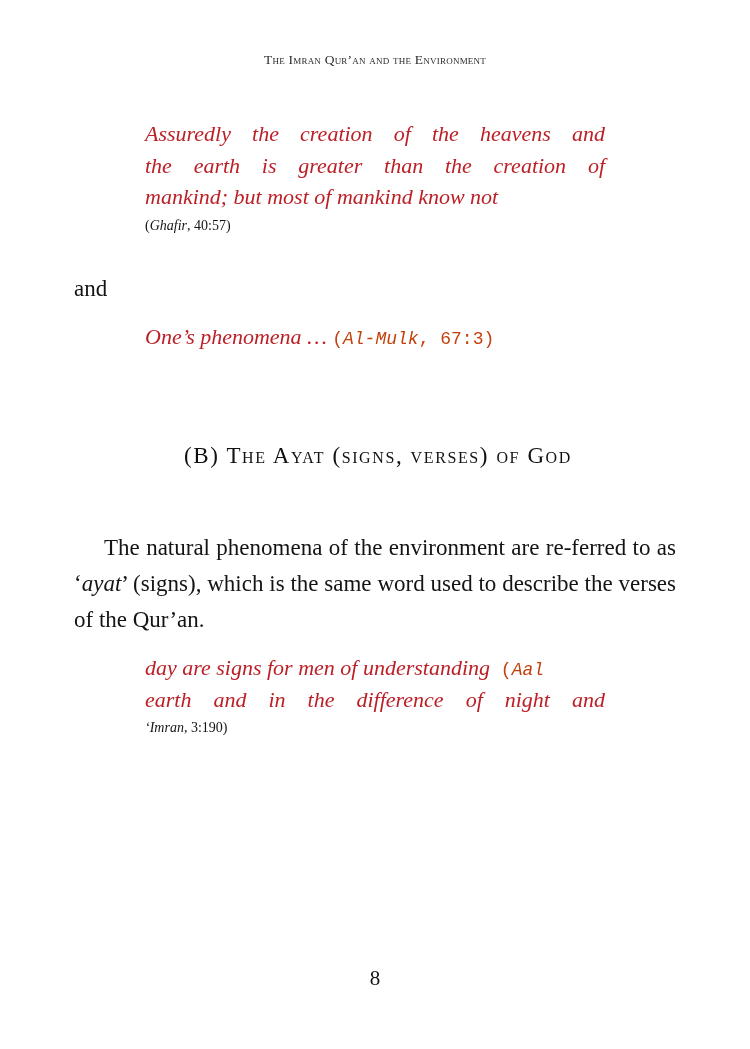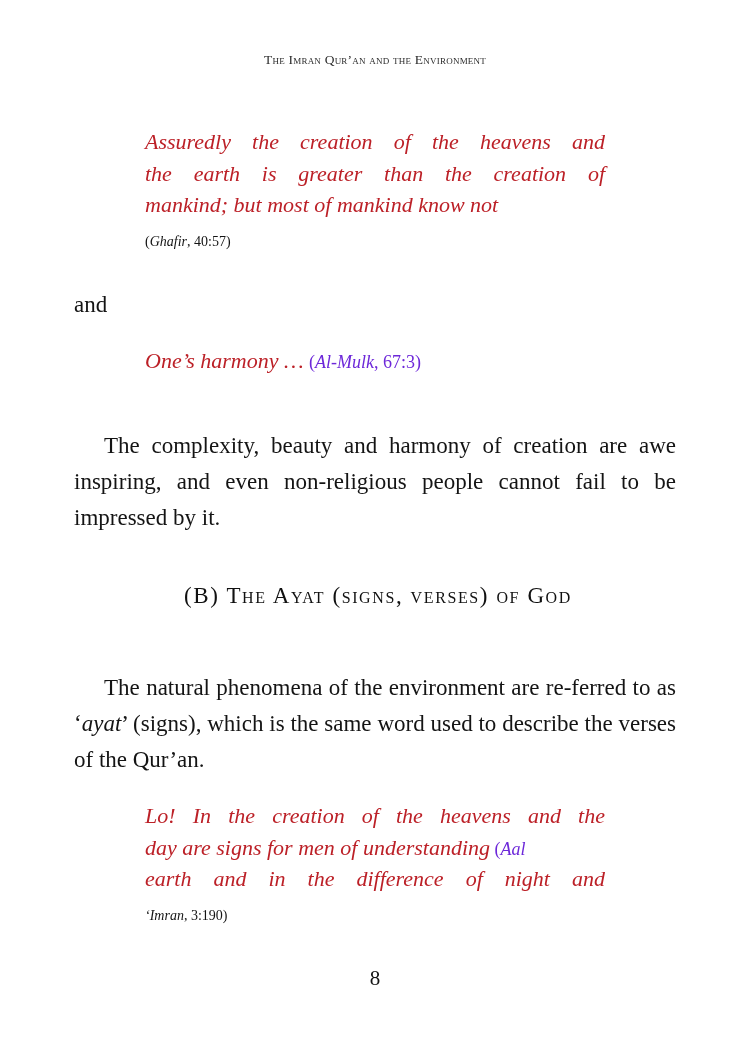--- a/index.html
+++ b/index.html
@@ -56,21 +56,21 @@
   .para.runon {
     text-indent: 0;
   }
 
   .spacer-sm { height: 14px; }
   .spacer-lg { height: 32px; }
   .spacer-xl { height: 44px; }
 
   
   .quote {
-    margin: 8px;
+    margin: 0;
     margin-left: 71px;
     width: 460px;
     font-size: 22px;
     line-height: 31.5px;
     font-style: italic;
     color: #bc2027;
     text-align: justify;
     text-justify: inter-word;
   }
   .quote.ragged {
@@ -82,24 +82,25 @@
   
   .quote.just-lines .quote-line {
     text-align: justify;
     text-align-last: justify;
   }
   .quote.just-lines .quote-line.last {
     text-align-last: left;
   }
 
   .citation {
-    color: #6d28d9;
+    color: #c2410c;
     font-style: normal;
     font-size: 18px;
     line-height: 26px;
+    font-family: Liberation Mono, monospace;
   }
   .citation .src {
     font-style: italic;
   }
   .cite-block {
     margin-left: 71px;
     width: 470px;
     font-size: 14px;
     line-height: 26px;
     color: #141414;
@@ -154,40 +155,38 @@
     </div>
     <div class="cite-block"><span>(</span><span class="src">Ghafir</span><span>, 40:57)</span></div>
 
     <div class="spacer-lg"></div>
 
     <p class="para runon">and</p>
 
     <div class="spacer-sm"></div>
 
     <div class="quote ragged">
-      <span class="quote-line"><span>One’s harmony</span><span class="ellipsis-red"> … </span><span class="citation"><span>(</span><span class="src">Al-Mulk</span><span>, 67:3)</span></span></span>
+      <span class="quote-line"><span>One’s phenomena</span><span class="ellipsis-red"> … </span><span class="citation"><span>(</span><span class="src">Al-Mulk</span><span>, 67:3)</span></span></span>
     </div>
 
     <div class="spacer-xl"></div>
 
-    <p class="para indent">The complexity, beauty and harmony of creation are awe inspiring, and even non-religious people cannot fail to be impressed by it.</p>
 
     <div class="spacer-xl"></div>
 
     <h2 class="section-heading">(B) The Ayat (signs, verses) of God</h2>
 
     <div class="spacer-xl"></div>
     <div class="spacer-sm"></div>
 
     <p class="para indent"><span>The natural phenomena of the environment are re-ferred to as ‘</span><span class="it">ayat</span><span>’ (signs), which is the same word used to describe the verses of the Qur’an.</span></p>
 
     <div class="spacer-sm"></div>
 
     <div class="quote just-lines">
-      <span class="quote-line">Lo! In the creation of the heavens and the</span>
       <span class="quote-line last"><span>day are signs for men of understanding</span><span class="citation"><span> (</span><span class="src">Aal</span></span></span>
       <span class="quote-line">earth and in the difference of night and</span>
     </div>
     <div class="cite-block"><span class="src">‘Imran</span><span>, 3:190)</span></div>
 
   </div>
 
   <div class="folio">8</div>
 
 </div>

